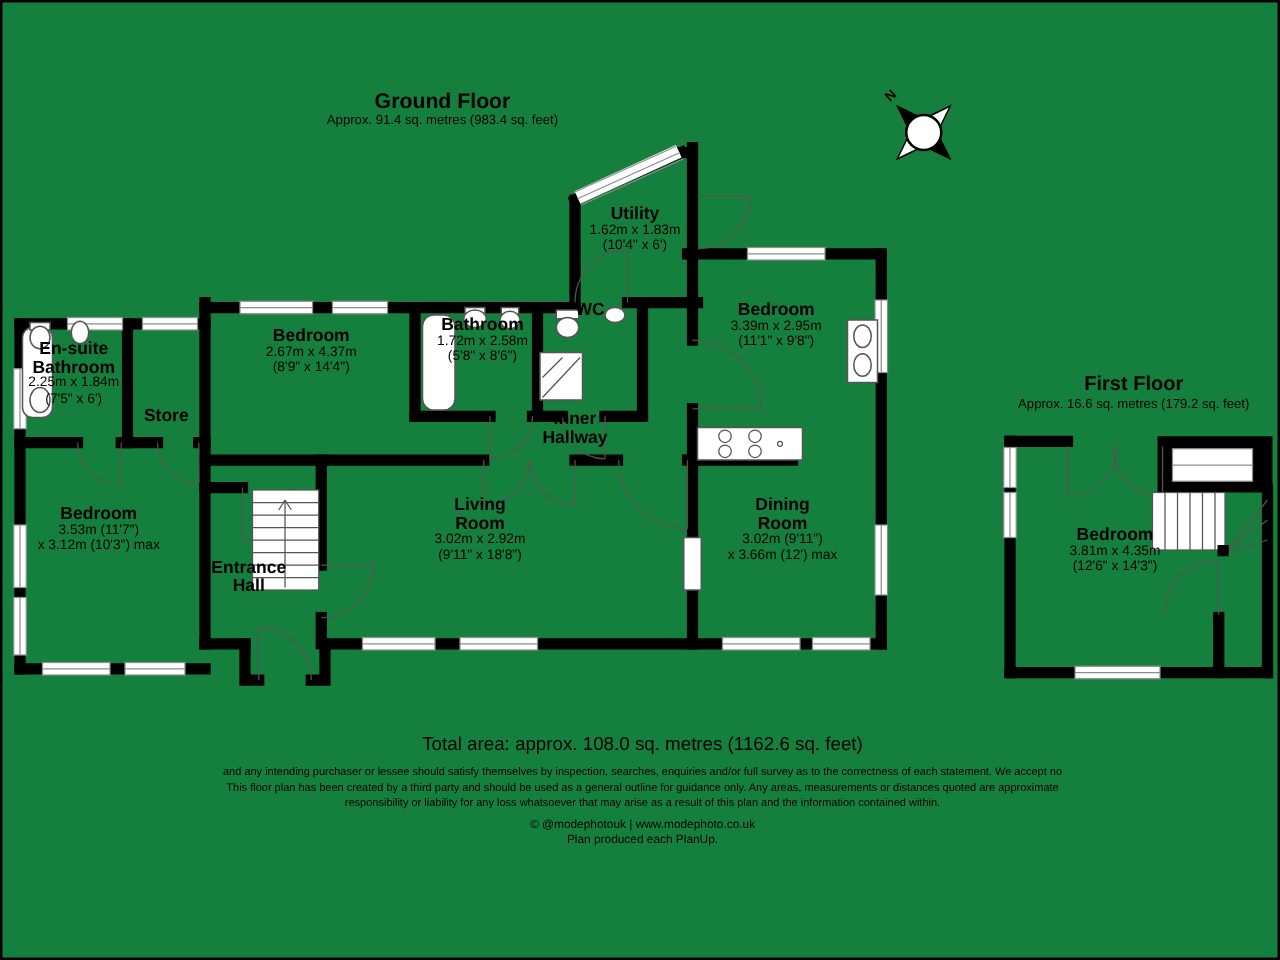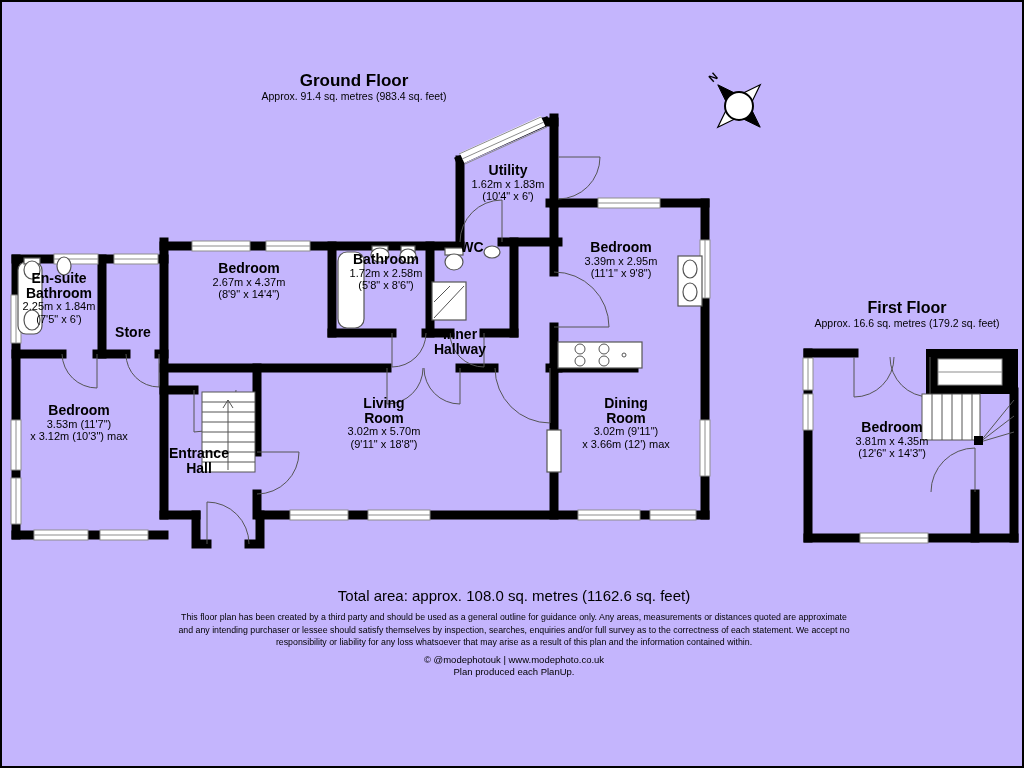--- a/index.html
+++ b/index.html
@@ -1,17 +1,17 @@
 <!DOCTYPE html>
 <html><head>
 <meta charset="utf-8">
 <style>
   html,body{margin:0;padding:0;background:#fff;}
   #canvas{
-    position:relative;width:1024px;height:768px;background:#c4b5fd;overflow:hidden;
+    position:relative;width:1024px;height:768px;background:#15803d;overflow:hidden;
     box-sizing:border-box;border:2px solid #000;
     font-family:"Liberation Sans", sans-serif;color:#000;
   }
   svg{position:absolute;left:0;top:0;}
   .wall{stroke:#000;stroke-width:9;fill:none;stroke-linecap:square;}
   .win{fill:#fff;stroke:#8d8d8d;stroke-width:1;}
   .winline{stroke:#8d8d8d;stroke-width:1;fill:none;}
   .winband{stroke:#fff;stroke-width:11;fill:none;}
   .arc{stroke:#555;stroke-width:1;fill:none;}
   .fix{stroke:#555;stroke-width:1.2;fill:#fff;}
@@ -270,21 +270,21 @@
     <span class="room-dims">3.53m (11'7")</span>
     <span class="room-dims">x 3.12m (10'3") max</span>
   </div>
 
   <div class="lbl" style="left:197px;top:444px;">
     <span class="room-name w78">Entrance Hall</span>
   </div>
 
   <div class="lbl" style="left:382px;top:394px;">
     <span class="room-name w64">Living Room</span>
-    <span class="room-dims">3.02m x 5.70m</span>
+    <span class="room-dims">3.02m x 2.92m</span>
     <span class="room-dims">(9'11" x 18'8")</span>
   </div>
 
   <div class="lbl" style="left:458px;top:325px;">
     <span class="room-name w66">Inner Hallway</span>
   </div>
 
   <div class="lbl" style="left:624px;top:394px;">
     <span class="room-name w60">Dining Room</span>
     <span class="room-dims">3.02m (9'11")</span>
@@ -293,21 +293,21 @@
 
   <div class="lbl" style="left:890px;top:418px;">
     <span class="room-name">Bedroom</span>
     <span class="room-dims">3.81m x 4.35m</span>
     <span class="room-dims">(12'6" x 14'3")</span>
   </div>
 
   <div class="lbl total" style="left:512px;top:585px;">Total area: approx. 108.0 sq. metres (1162.6 sq. feet)</div>
 
   <div class="lbl" style="left:512px;top:609px;">
+    <div class="disc">and any intending purchaser or lessee should satisfy themselves by inspection, searches, enquiries and/or full survey as to the correctness of each statement. We accept no</div>
     <div class="disc">This floor plan has been created by a third party and should be used as a general outline for guidance only. Any areas, measurements or distances quoted are approximate</div>
-    <div class="disc">and any intending purchaser or lessee should satisfy themselves by inspection, searches, enquiries and/or full survey as to the correctness of each statement. We accept no</div>
     <div class="disc">responsibility or liability for any loss whatsoever that may arise as a result of this plan and the information contained within.</div>
   </div>
 
   <div class="lbl credit" style="left:512px;top:652px;">© @modephotouk | www.modephoto.co.uk</div>
   <div class="lbl credit" style="left:512px;top:664px;">Plan produced each PlanUp.</div>
 
 </div>
 
 </body></html>

